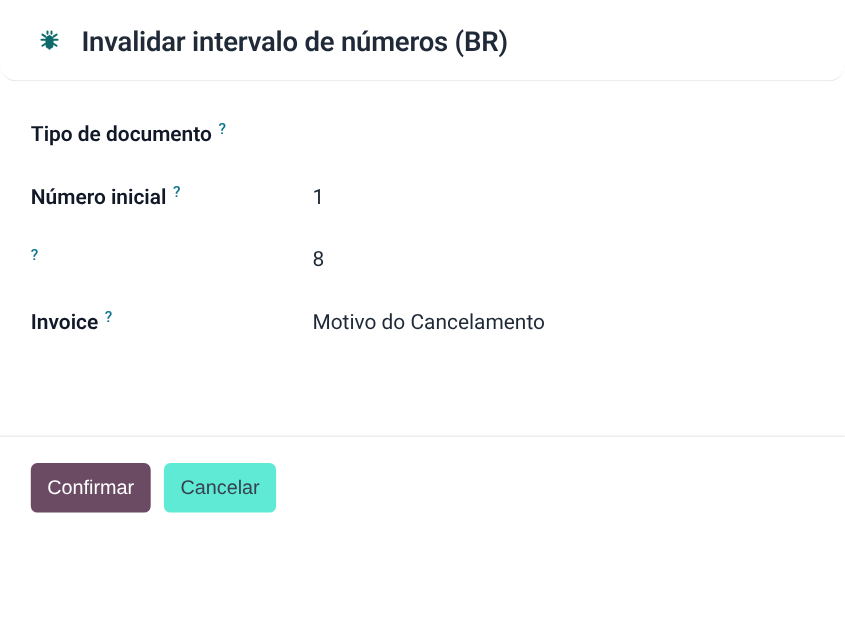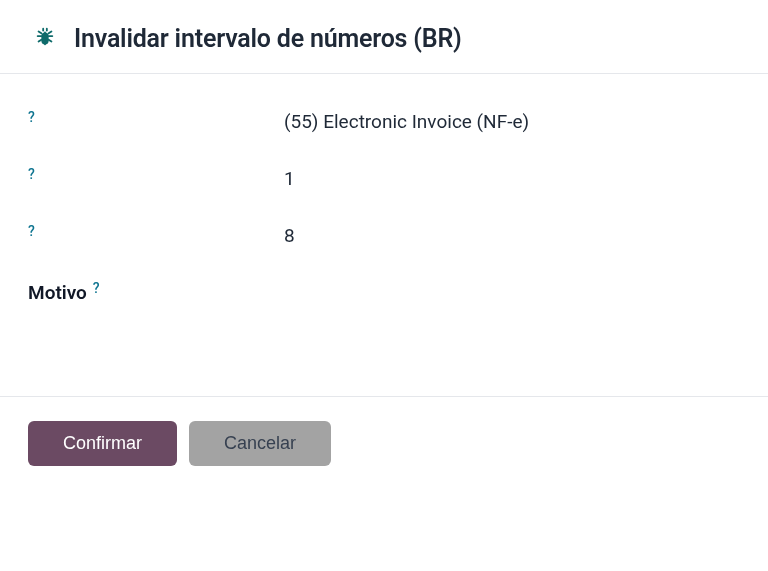--- a/index.html
+++ b/index.html
@@ -11,20 +11,21 @@
       width: 768px;
       height: 571px;
       overflow: hidden;
     }
     .dialog-header {
       display: flex;
       align-items: center;
       gap: 18px;
       padding: 24px 28px 20px 34px;
       border-bottom: 1px solid #e5e7eb;
+      border-radius: 15px;
     }
     .dialog-header svg { flex-shrink: 0; }
     .dialog-title {
       font-size: 25px;
       font-weight: 600;
       color: #1f2937;
       letter-spacing: -0.2px;
     }
     .dialog-body {
       padding: 36px 28px 10px 28px;
@@ -62,31 +63,31 @@
     .dialog-footer {
       border-top: 1px solid #e5e7eb;
       padding: 24px 28px;
       display: flex;
       gap: 12px;
       margin-top: 48px;
     }
     .btn {
       font-size: 18px;
       font-weight: 500;
-      padding: 12px 35px;
+      padding: 12px 15px;
       border-radius: 6px;
       border: none;
       cursor: pointer;
     }
     .btn-primary {
       background: #6b4a63;
       color: #fff;
     }
     .btn-secondary {
-      background: #a3a3a3;
+      background: #5eead4;
       color: #374151;
     }
   </style>
 </head>
 <body>
 
 <div class="dialog-header">
   <span>
     <svg width="22" height="22" viewBox="0 0 24 24" fill="none" stroke="#0f6b6b" stroke-width="2" stroke-linecap="round" stroke-linejoin="round">
       <rect x="8" y="7" width="8" height="13" rx="4" fill="#0f6b6b" stroke="none"></rect>
@@ -101,44 +102,46 @@
       <path d="M14 5V3"></path>
     </svg>
   </span>
   <h1 class="dialog-title">Invalidar intervalo de números (BR)</h1>
 </div>
 
 <div class="dialog-body">
 
   <div class="form-row">
     <div class="form-label-wrap">
+      <span class="form-label">Tipo de documento</span>
       <span class="help-mark">?</span>
     </div>
-    <div class="form-value">(55) Electronic Invoice (NF-e)</div>
   </div>
 
   <div class="form-row">
     <div class="form-label-wrap">
+      <span class="form-label">Número inicial</span>
       <span class="help-mark">?</span>
     </div>
     <div class="form-value">1</div>
   </div>
 
   <div class="form-row">
     <div class="form-label-wrap">
       <span class="help-mark">?</span>
     </div>
     <div class="form-value">8</div>
   </div>
 
   <div class="form-row">
     <div class="form-label-wrap">
-      <span class="form-label">Motivo</span>
+      <span class="form-label">Invoice</span>
       <span class="help-mark">?</span>
     </div>
+    <div class="form-value">Motivo do Cancelamento</div>
   </div>
 
 </div>
 
 <div class="dialog-footer">
   <button class="btn btn-primary">Confirmar</button>
   <button class="btn btn-secondary">Cancelar</button>
 </div>
 
 </body></html>

